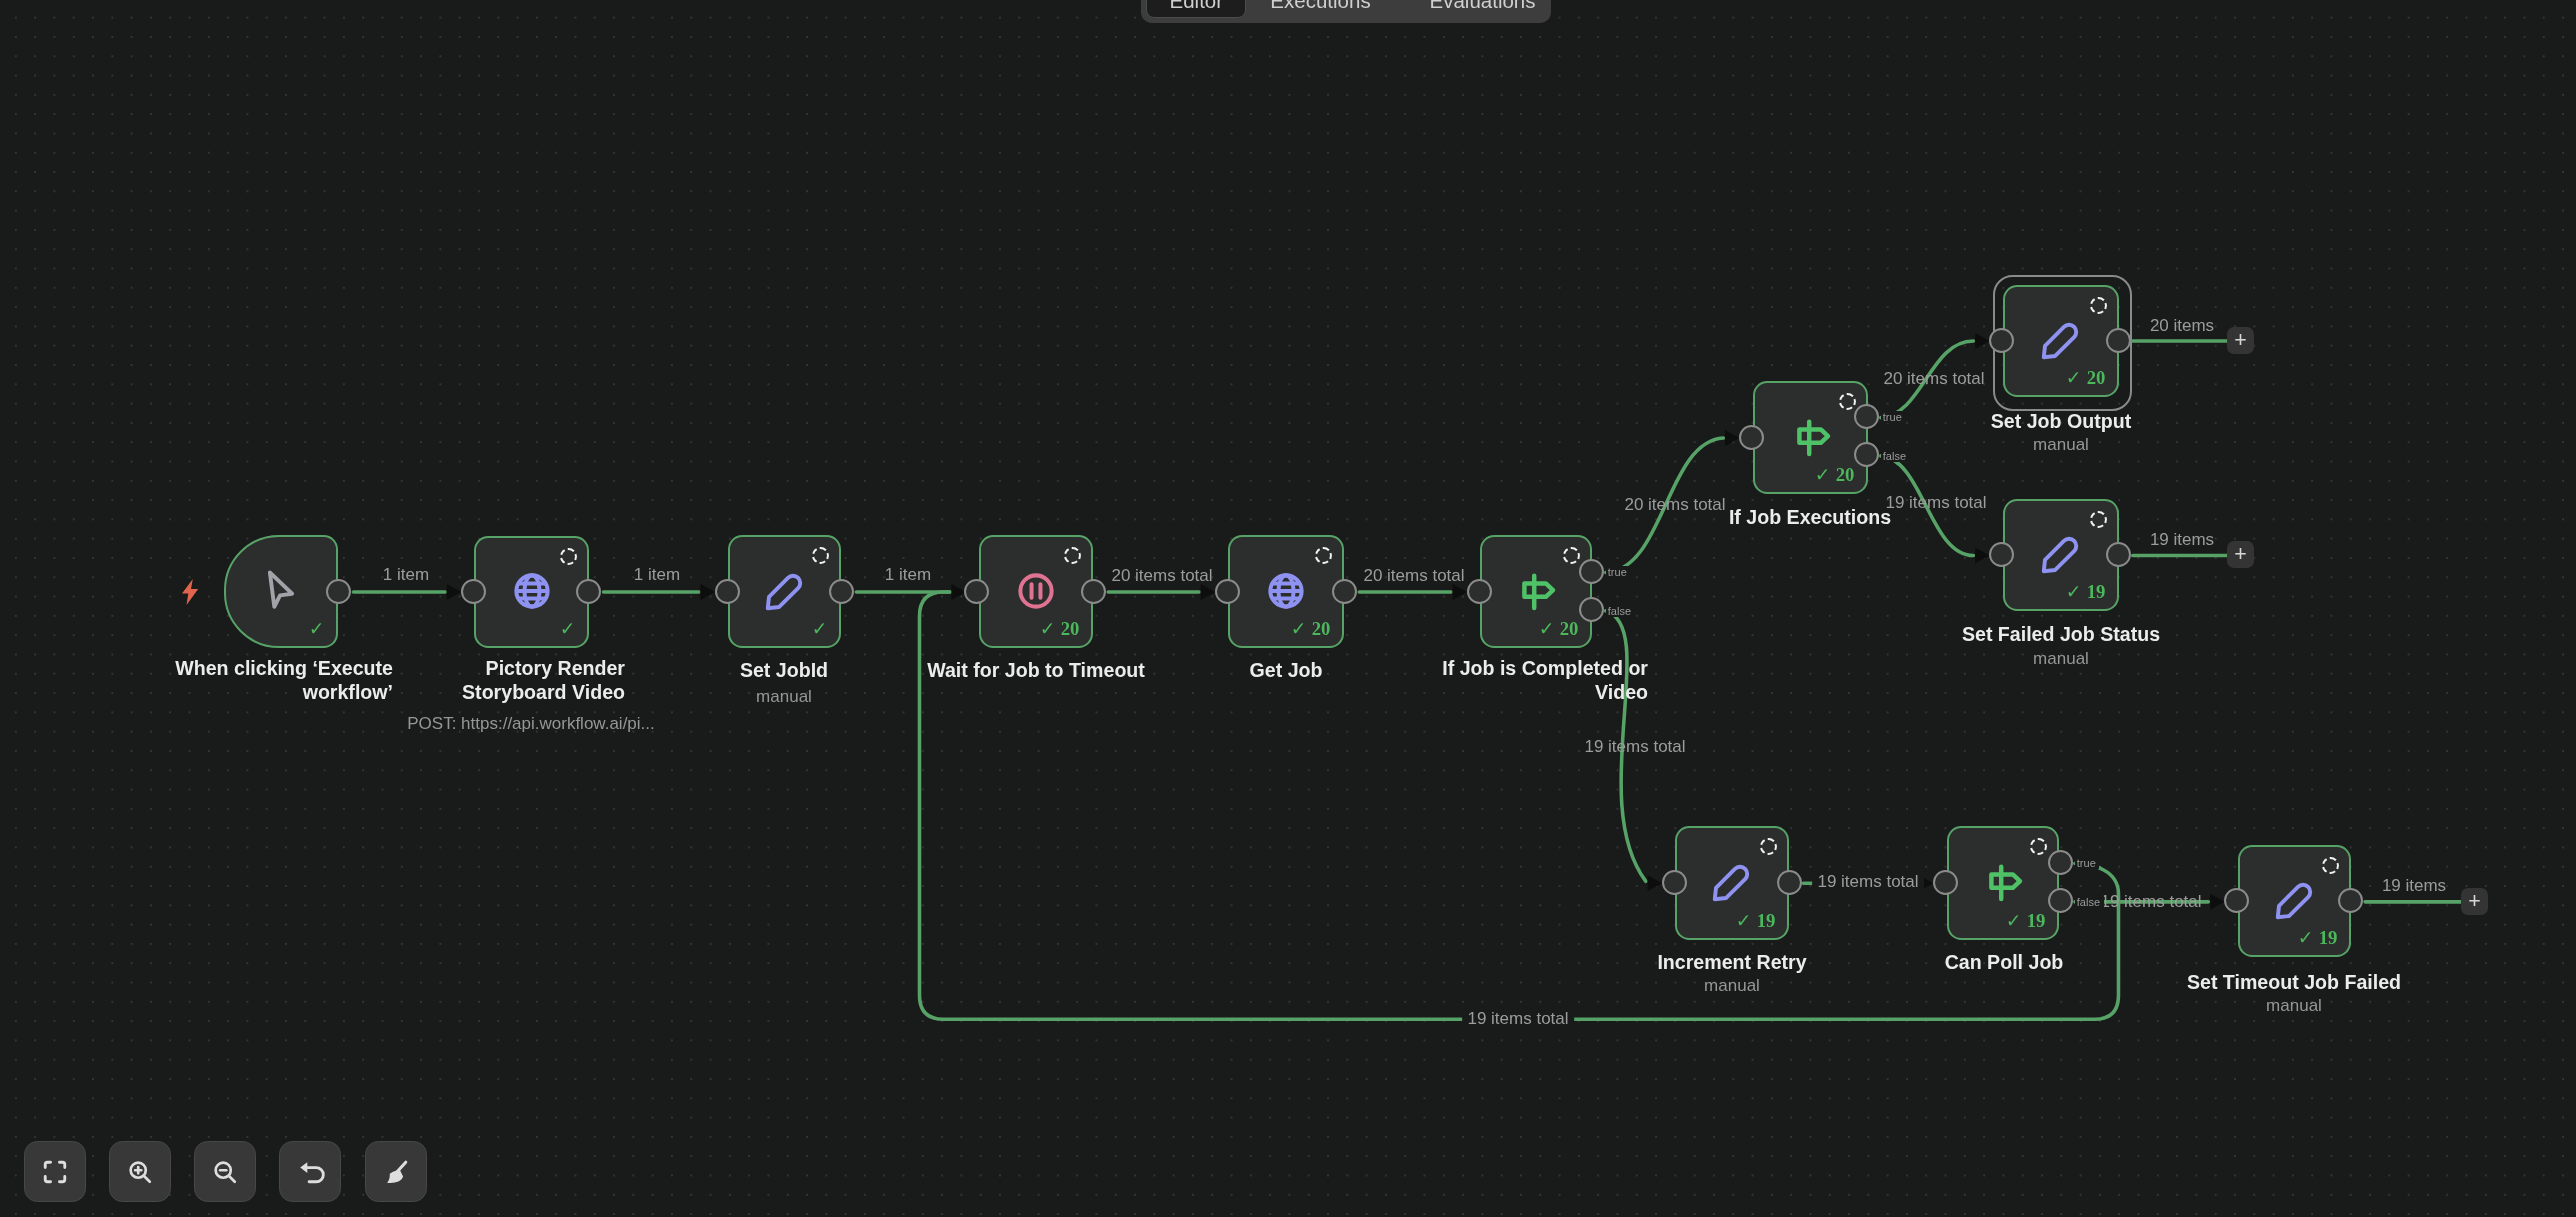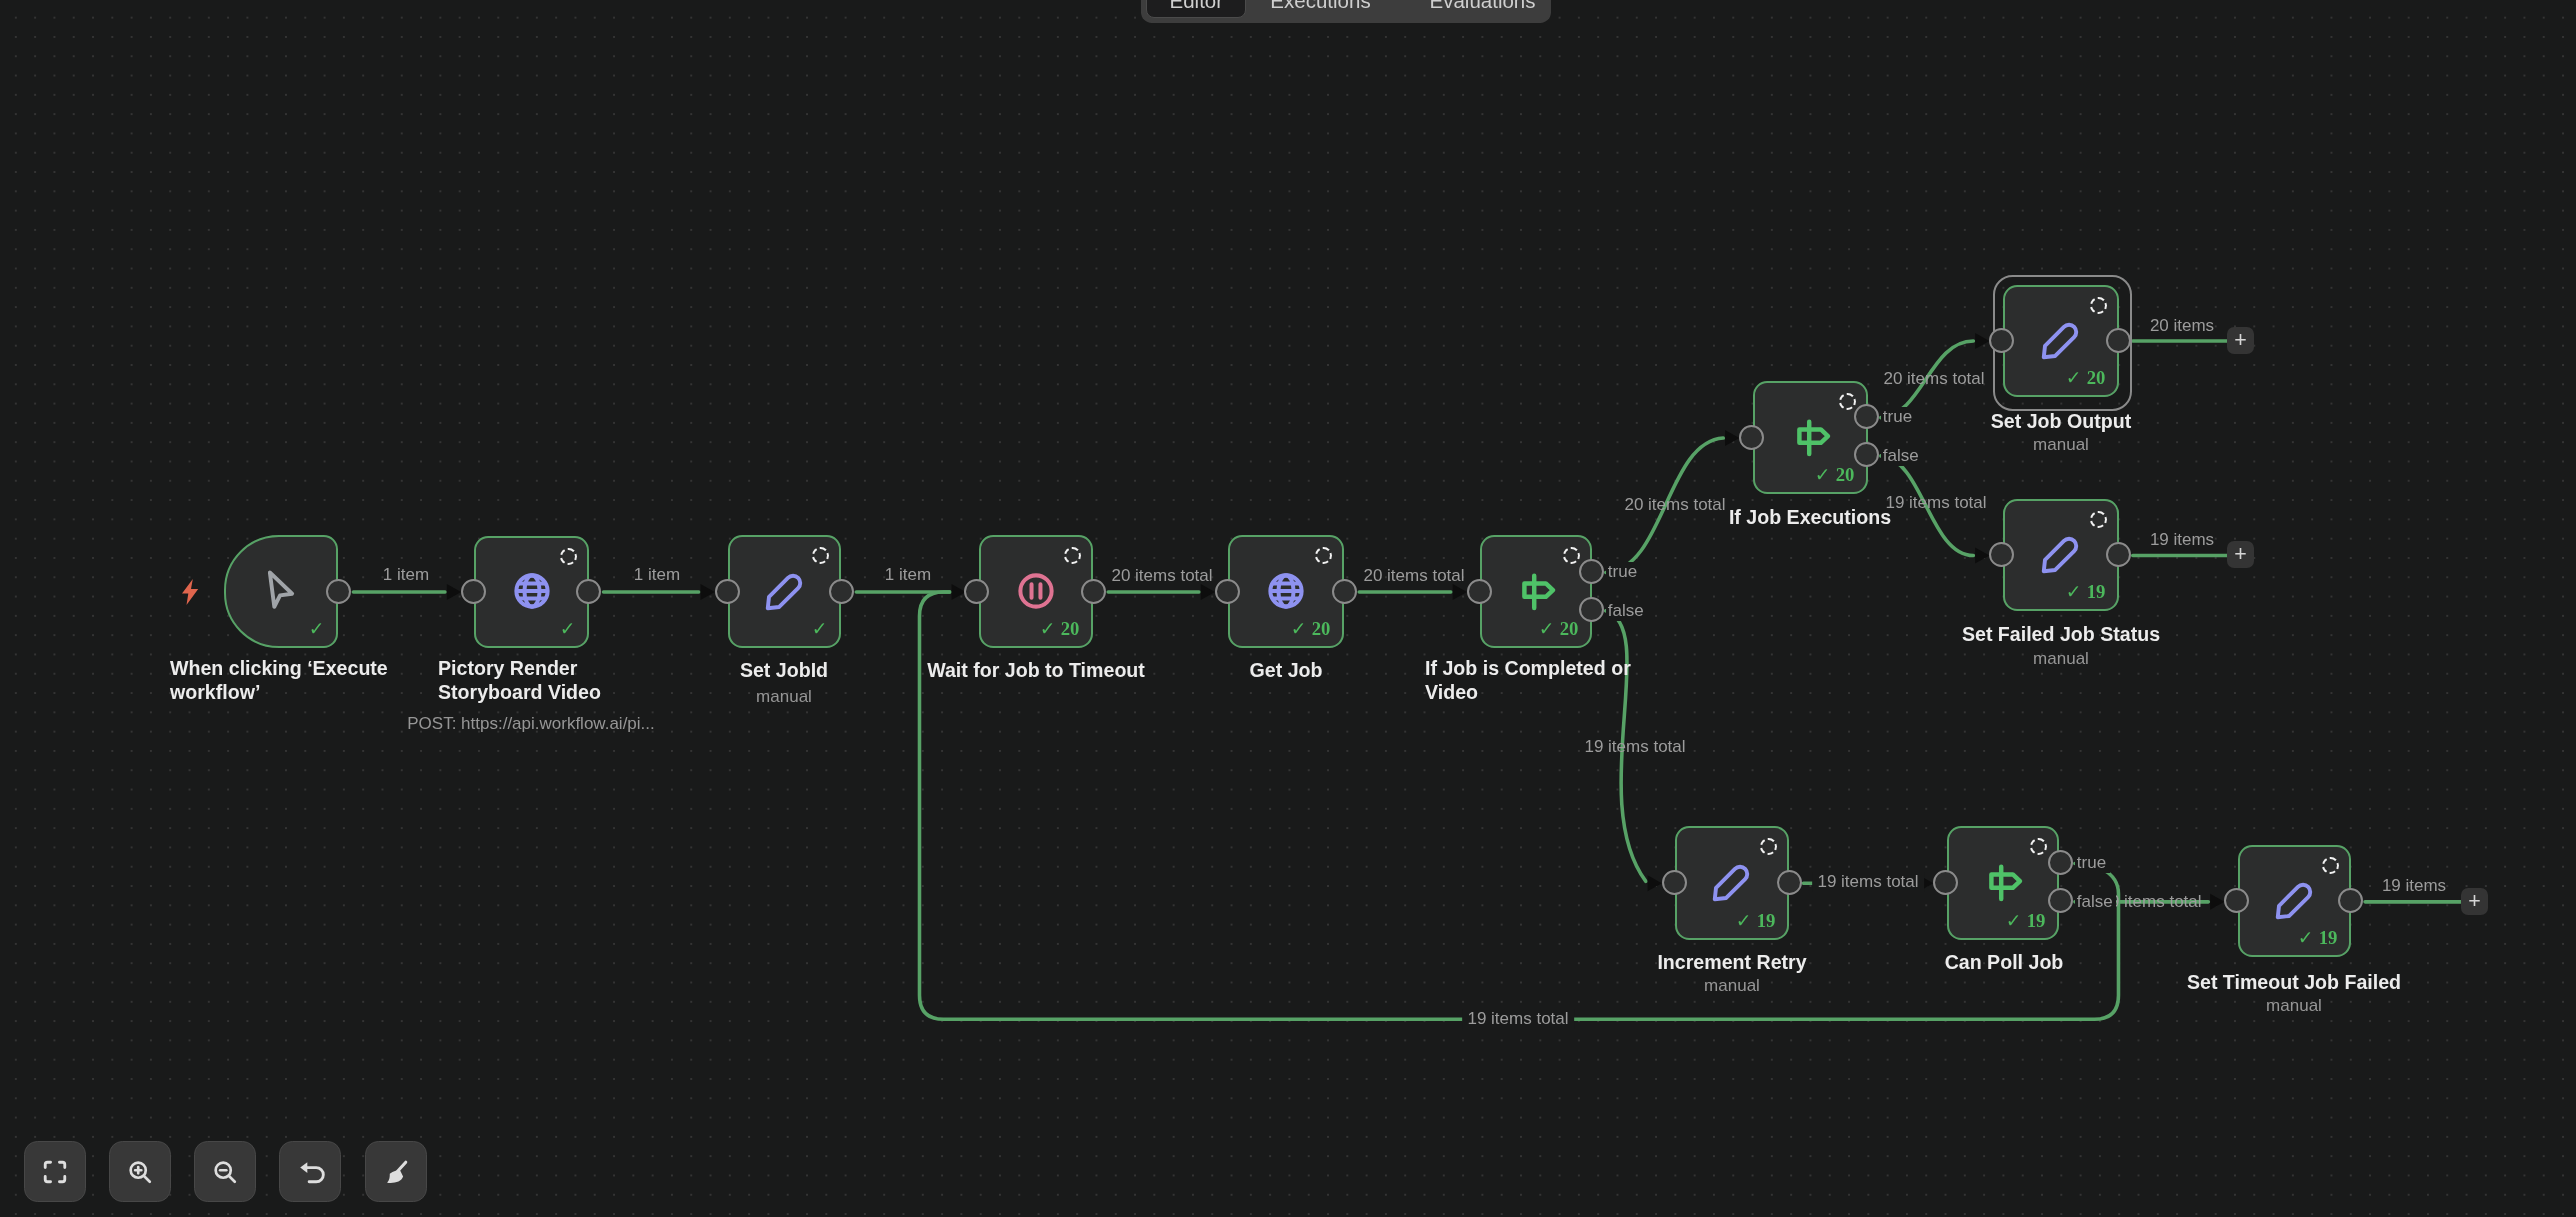--- a/index.html
+++ b/index.html
@@ -11,26 +11,26 @@
     font-family:"Liberation Sans","DejaVu Sans",sans-serif;
   }
   svg.edges{position:absolute;left:0;top:0;z-index:1;}
   .node{position:absolute;background:#2c2d2d;border:2.7px solid #57a266;border-radius:14.2px;z-index:3;box-sizing:border-box;}
   .node .nicon{position:absolute;left:50%;top:50%;transform:translate(-50%,-52%);}
   .refresh{position:absolute;right:9.8px;top:9.8px;width:13.4px;height:13.4px;border:2.3px dashed #f2f2f2;border-radius:50%;}
   .badge{position:absolute;right:11.6px;bottom:6.2px;color:#4cb85c;font-size:18.7px;font-weight:700;white-space:nowrap;}
   .badge .cnt{margin-left:5.3px;font-weight:600;font-family:Liberation Serif, serif;}
   .port{position:absolute;width:21.4px;height:21.4px;border:2.7px solid #8b8b8b;border-radius:50%;background:#2c2d2d;z-index:4;box-sizing:content-box;}
   .plus{position:absolute;width:27px;height:27px;background:#343434;border-radius:7.1px;color:#d6d6d6;font-size:21.4px;line-height:27px;text-align:center;z-index:4;}
-  .t{position:absolute;color:#ececec;font-size:19.6px;line-height:24px;font-weight:600;text-align:left;z-index:6;}
+  .t{position:absolute;color:#ececec;font-size:19.6px;line-height:24px;font-weight:600;text-align:right;z-index:6;}
   .t.c{transform:translateX(-50%);white-space:nowrap;}
   .sub{position:absolute;color:#969696;font-size:17px;line-height:19.6px;font-weight:400;text-align:center;transform:translateX(-50%);white-space:nowrap;z-index:6;}
   .elabel{position:absolute;color:#9c9c9c;font-size:17px;transform:translate(-50%,-50%);white-space:nowrap;z-index:2;}
   .elabel.bg{background:#191a1a;padding:0 5.3px;}
-  .plabel{position:absolute;color:#9c9c9c;font-size:17px;transform:translateY(-50%);white-space:nowrap;z-index:5;background:#191a1a;padding:0 3.6px 0 1.8px;}
+  .plabel{position:absolute;color:#9c9c9c;font-size:11px;transform:translateY(-50%);white-space:nowrap;z-index:5;background:#191a1a;padding:0 3.6px 0 1.8px;}
   .sel{position:absolute;border:2.7px solid #8a8a8a;border-radius:19.6px;z-index:2;}
   .tabbar{position:absolute;left:1141px;top:-16px;width:410px;height:39px;background:#3d3d3d;border-radius:10.7px;z-index:10;}
   .tabpill{position:absolute;left:5.3px;top:5.3px;width:100px;height:28.5px;background:#1d1d1e;border:0.9px solid #4b4b4b;border-radius:8px;box-sizing:border-box;}
   .tabtxt{position:absolute;top:0;height:34px;line-height:34px;text-align:center;font-size:20.5px;color:#cfcfcf;font-weight:500;z-index:11;}
   .ctrl{position:absolute;width:62px;height:61px;background:#383838;border:1.3px solid #474747;border-radius:13.4px;z-index:10;display:flex;align-items:center;justify-content:center;box-sizing:border-box;}
   .exec{position:absolute;left:1202px;top:1142px;width:309px;height:58px;background:#e9573f;border:none;border-radius:11.6px;color:#fff;font-size:26px;font-weight:500;font-family:"Liberation Sans","DejaVu Sans",sans-serif;display:flex;align-items:center;justify-content:center;gap:11.6px;z-index:10;cursor:pointer;}
   .bolt{position:absolute;left:182px;top:579px;z-index:3;}
 </style>
 </head>
 <body>

